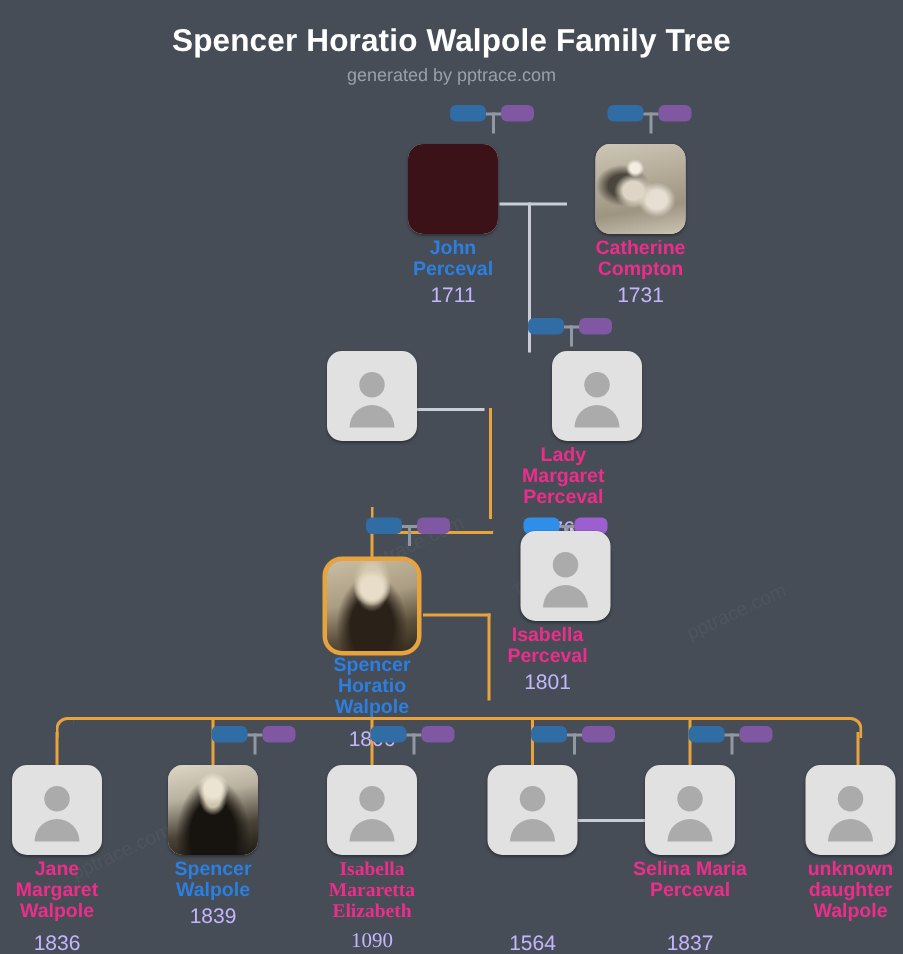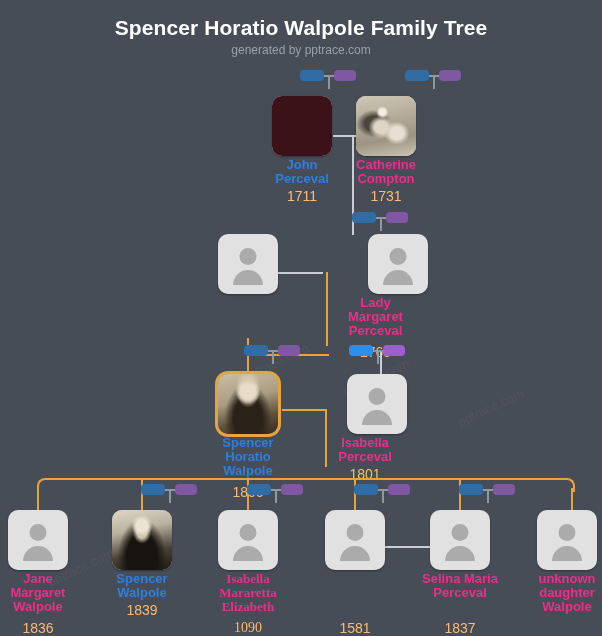--- a/index.html
+++ b/index.html
@@ -75,21 +75,21 @@
     position:absolute;left:50%;transform:translateX(-50%);
     top:62px;width:86px;text-align:center;
     font-size:13px;font-weight:bold;line-height:14px;
     white-space:normal;
   }
   .pname.m{color:#2b7fe0;}
   .pname.f{color:#ee2d8a;}
   .pyear{
     position:absolute;left:50%;transform:translateX(-50%);
     width:86px;text-align:center;
-    font-size:14px;color:#fdba74;font-weight:normal;
+    font-size:14px;color:#c4b5fd;font-weight:normal;
   }
 </style>
 </head>
 <body>
 
 <div id="stage">
 
   <div class="title">Spencer Horatio Walpole Family Tree</div>
   <div class="subtitle">generated by pptrace.com</div>
 
@@ -123,21 +123,21 @@
           radial-gradient(ellipse at 46% 70%, #a3module 0 0%, rgba(0,0,0,0) 0%),
           radial-gradient(ellipse at 58% 66%, #b8b4ae 0 14%, rgba(184,180,174,0) 26%),
           radial-gradient(ellipse at 40% 82%, #8e2230 0 26%, rgba(142,34,48,0) 46%),
           linear-gradient(160deg,#2a0d12 0%,#551a22 38%,#7a2430 62%,#2b1014 100%);
           background-color:#3a1218;"></div>
     </div>
     <div class="pname m">John Perceval</div>
     <div class="pyear" style="top:92px;">1711</div>
   </div>
 
-  <div class="person" style="left:356px;top:96px;">
+  <div class="person" style="left:397px;top:96px;">
     <div class="card">
       <div class="photo" style="background:
           radial-gradient(circle at 44% 27%, #f3ece1 0 6%, rgba(243,236,225,0) 11%),
           radial-gradient(ellipse at 42% 52%, #ded5c6 0 14%, rgba(222,213,198,0) 26%),
           radial-gradient(ellipse at 68% 62%, #e7e0d2 0 12%, rgba(231,224,210,0) 22%),
           radial-gradient(ellipse at 30% 46%, #4b463d 0 16%, rgba(75,70,61,0) 30%),
           linear-gradient(170deg,#cfc7b6 0%,#b3aa98 40%,#9d9482 70%,#cdc5b4 100%);
           background-color:#b5ac9b;"></div>
     </div>
     <div class="pname f">Catherine Compton</div>
@@ -201,21 +201,21 @@
           radial-gradient(circle at 50% 30%, #e8ddc9 0 14%, rgba(232,221,201,0) 24%),
           radial-gradient(ellipse at 50% 24%, #d6c8ae 0 17%, rgba(214,200,174,0) 30%),
           radial-gradient(ellipse at 50% 74%, #2a2118 0 34%, rgba(42,33,24,0) 56%),
           linear-gradient(165deg,#c9bda4 0%,#aa9d84 42%,#5d513c 72%,#342a1d 100%);
           background-color:#8d8066;"></div>
     </div>
     <div class="pname m">Spencer Horatio Walpole</div>
     <div class="pyear" style="top:110px;">1806</div>
   </div>
 
-  <div class="person" style="left:323px;top:374px;padding-left:24px;">
+  <div class="person" style="left:323px;top:354px;padding-left:24px;">
     <div class="card">
       <div class="ph-head"></div>
       <div class="ph-body"></div>
     </div>
     <div class="pname f">Isabella Perceval</div>
     <div class="pyear" style="top:92px;">1801</div>
   </div>
 
   <div class="ln gold" style="left:45px;top:478px;width:520px;height:2px;"></div>
 
@@ -285,21 +285,21 @@
     </div>
     <div class="pname f">Isabella Mararetta Elizabeth</div>
     <div class="pyear" style="top:110px;">1090</div>
   </div>
 
   <div class="person" style="left:325px;top:510px;">
     <div class="card">
       <div class="ph-head"></div>
       <div class="ph-body"></div>
     </div>
-    <div class="pyear" style="top:110px;">1581</div>
+    <div class="pyear" style="top:110px;">1564</div>
   </div>
 
   <div class="person" style="left:430px;top:510px;">
     <div class="card">
       <div class="ph-head"></div>
       <div class="ph-body"></div>
     </div>
     <div class="pname f">Selina Maria Perceval</div>
     <div class="pyear" style="top:110px;">1837</div>
   </div>

